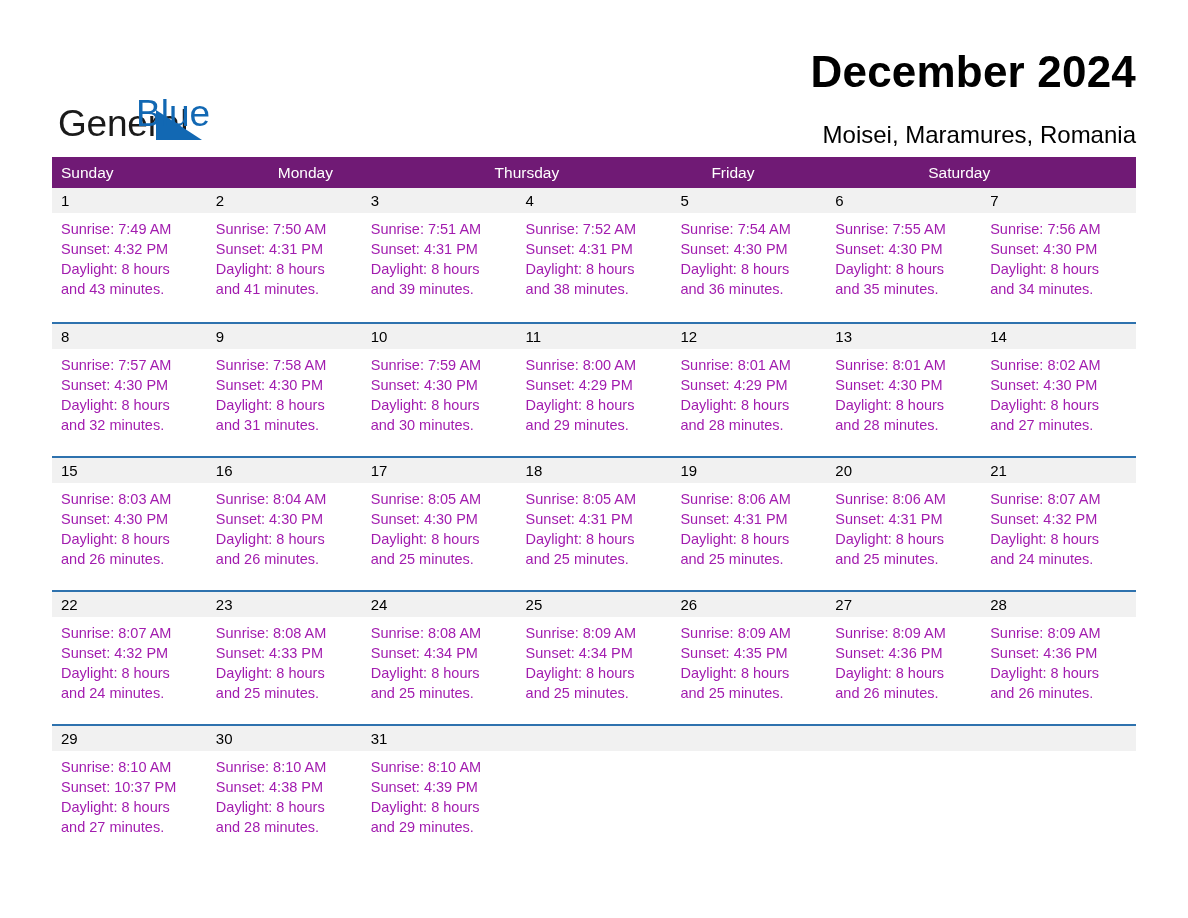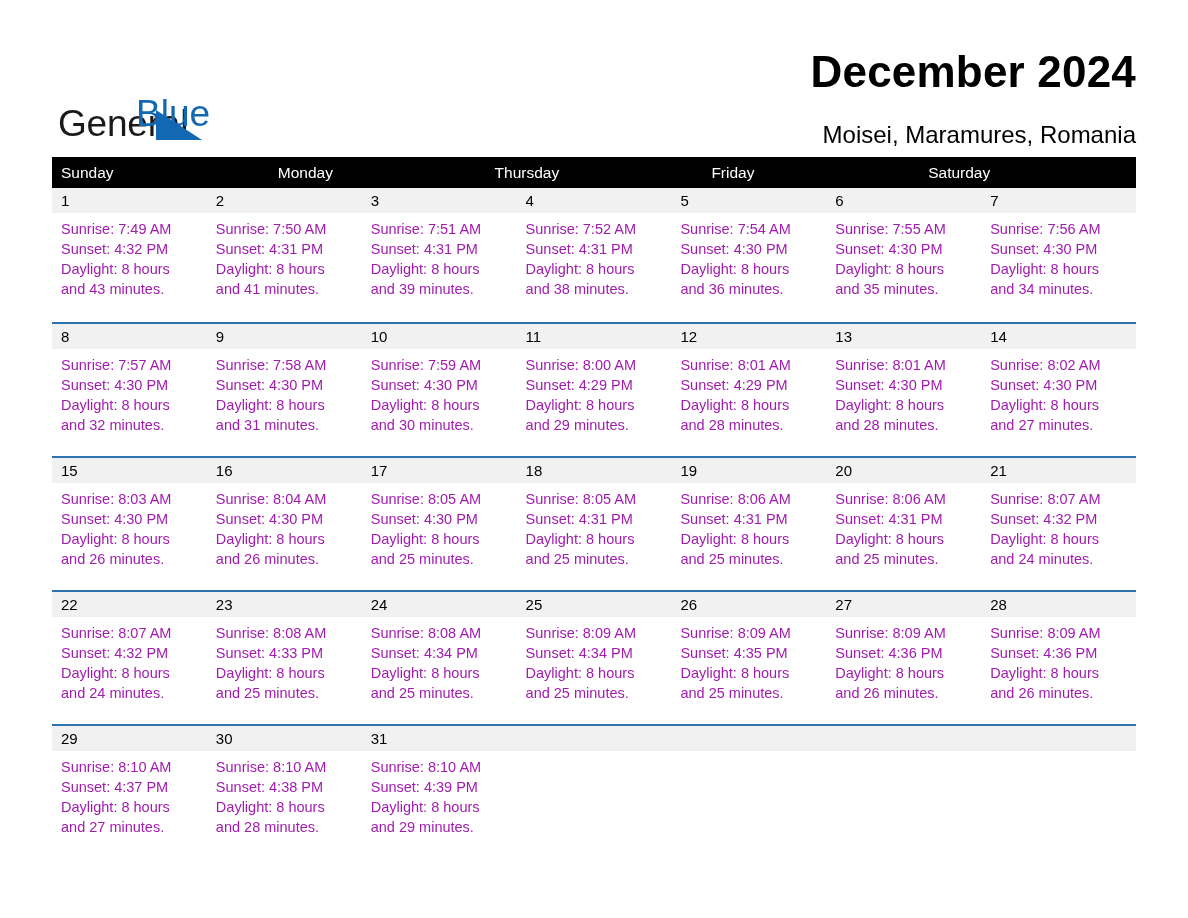--- a/index.html
+++ b/index.html
@@ -93,21 +93,21 @@
   
   .calendar {
     position: absolute;
     left: 52px;
     top: 157px;
     width: 1084px;
   }
 
   .weekday-row {
     display: flex;
-    background: #000000;
+    background: #701a75;
     height: 31px;
   }
   .weekday {
     flex: 1 1 0;
     color: #ffffff;
     font-size: 15.5px;
     line-height: 31px;
     padding-left: 9px;
     box-sizing: border-box;
     white-space: nowrap;
@@ -440,21 +440,21 @@
               <div>Daylight: 8 hours</div>
               <div>and 26 minutes.</div>
             </div>
           </div>
         </div>
         <div class="week-row">
           <div class="day-cell">
             <div class="day-number">29</div>
             <div class="day-info">
               <div>Sunrise: 8:10 AM</div>
-              <div>Sunset: 4:37 PM</div>
+              <div>Sunset: 10:37 PM</div>
               <div>Daylight: 8 hours</div>
               <div>and 27 minutes.</div>
             </div>
           </div>
           <div class="day-cell">
             <div class="day-number">30</div>
             <div class="day-info">
               <div>Sunrise: 8:10 AM</div>
               <div>Sunset: 4:38 PM</div>
               <div>Daylight: 8 hours</div>

